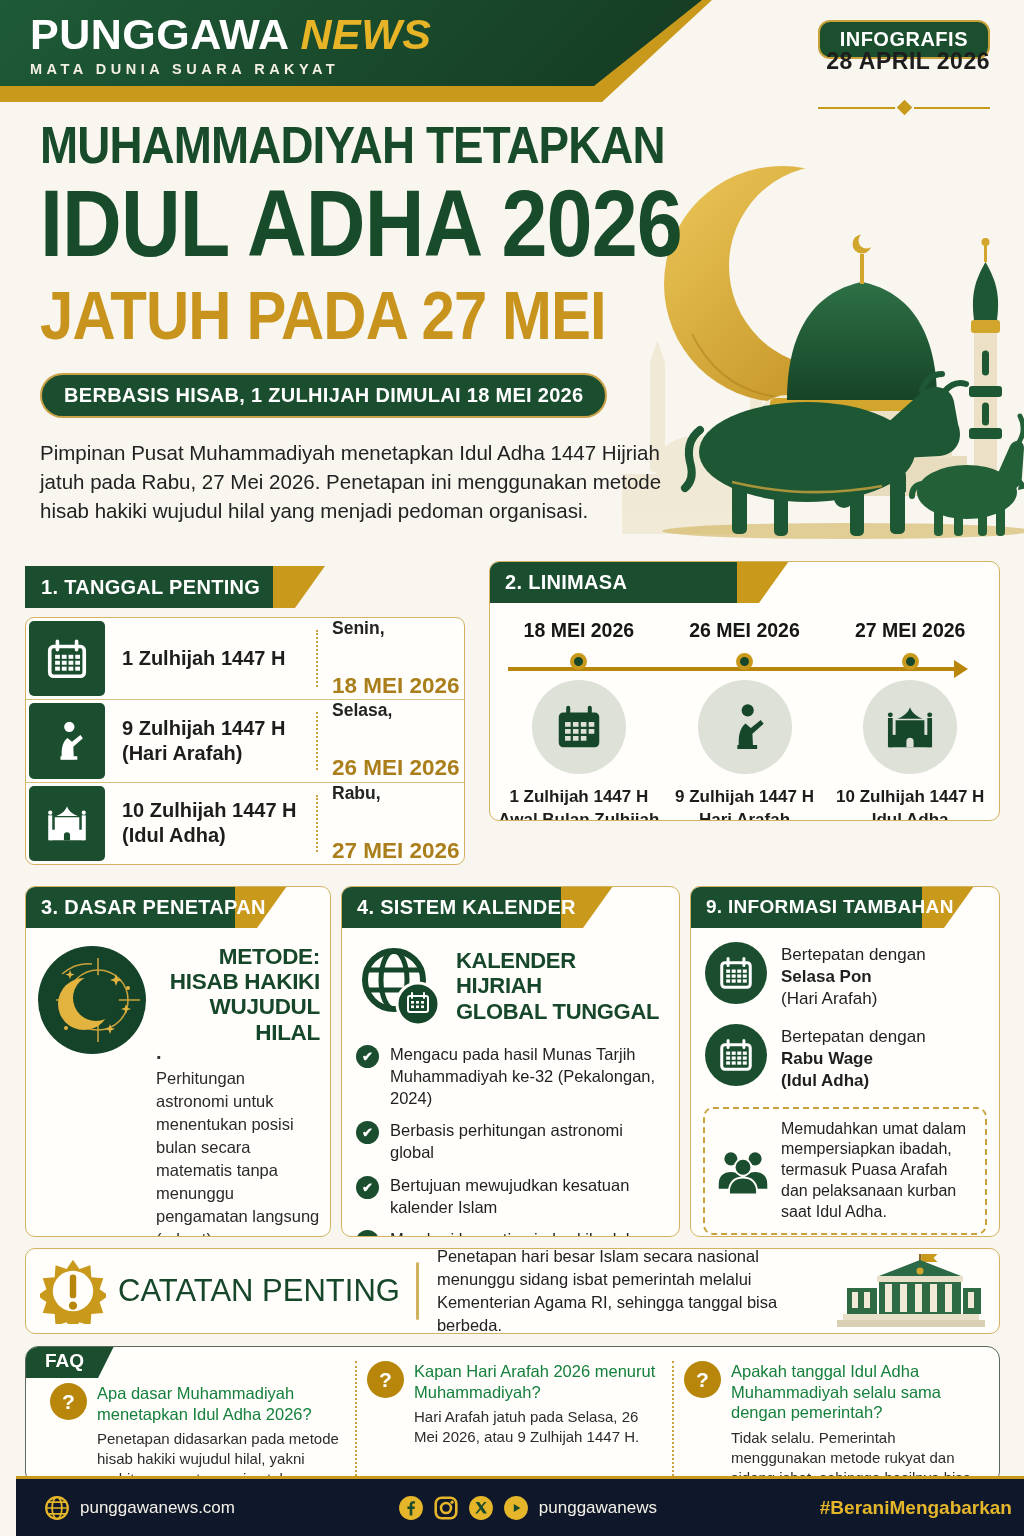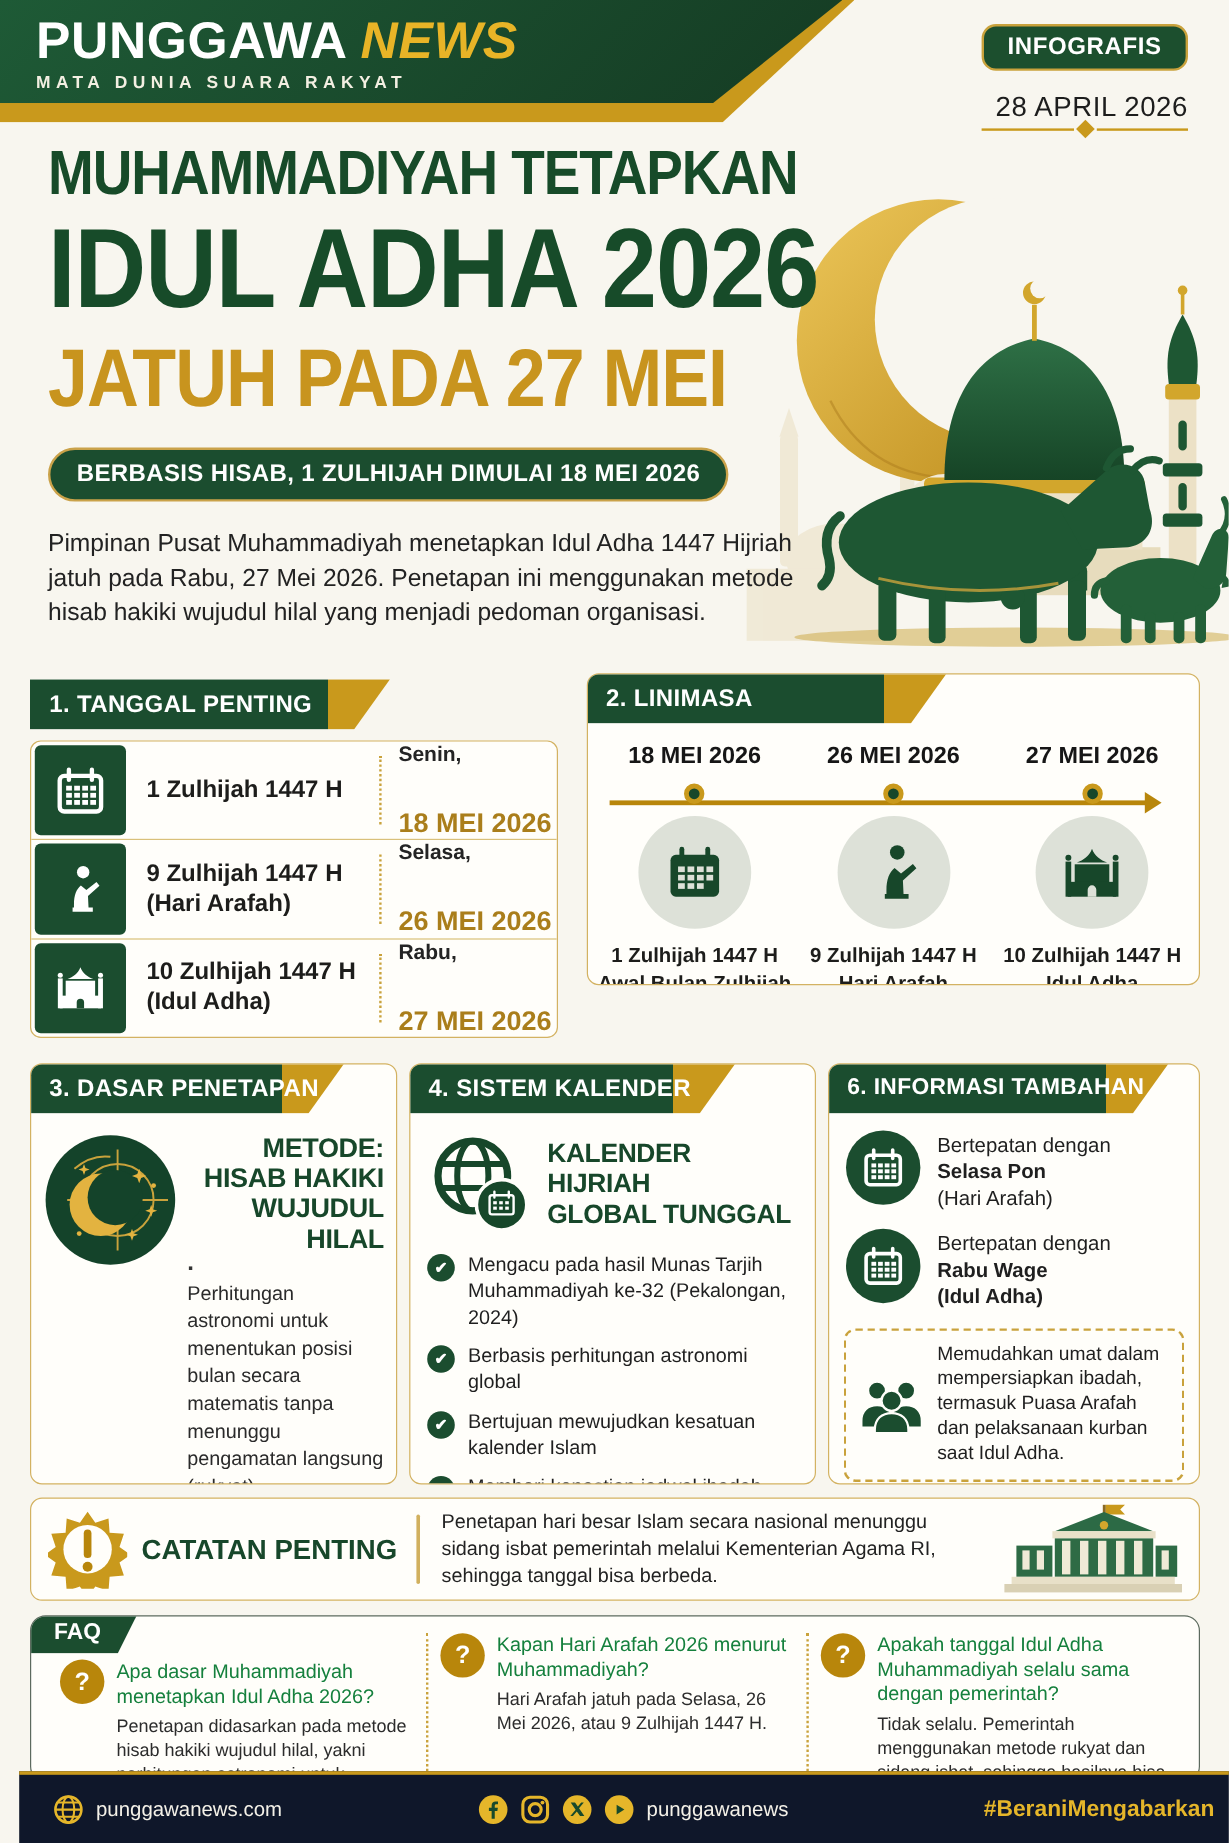--- a/index.html
+++ b/index.html
@@ -16,21 +16,21 @@
     background:#c9991c; clip-path:polygon(0 0,100% 0,calc(100% - 110px) 100%,0 100%); }
   .band { position:absolute; top:0; left:0; width:702px; height:86px;
     background:linear-gradient(135deg,#1e5a36,#153b23);
     clip-path:polygon(0 0,100% 0,calc(100% - 108px) 100%,0 100%);
     padding:12px 0 0 30px; }
   .brand { font-size:43px; font-weight:800; letter-spacing:.5px; color:#fff; line-height:1.05;}
   .brand .accent { color:#e8b427; font-style:italic; }
   .tagline { color:#f3efe2; font-size:14.5px; font-weight:700; letter-spacing:4.5px; margin-top:4px; }
   .infografis { position:absolute; top:20px; right:34px; background:#1c4f2e; color:#ffffff;
     border:2px solid #c9a23c; border-radius:12px; padding:6px 20px; font-size:20px; font-weight:800; letter-spacing:.5px;}
-  .hdate { position:absolute; top:76px; right:34px; font-size:23px; font-weight:400; color:#1d1d1d; letter-spacing:.5px;text-align:right;}
+  .hdate { position:absolute; top:48px; right:34px; font-size:23px; font-weight:700; color:#1d1d1d; letter-spacing:.5px;text-align:right;}
   .hdivider { position:absolute; top:102px; right:34px; width:172px; display:flex; align-items:center; }
   .hdivider .ln { flex:1; height:2px; background:#c9991c; }
   .hdivider .dm { width:11px; height:11px; background:#c9991c; transform:rotate(45deg); margin:0 4px; }
 
   
   .hero-text { position:absolute; left:40px; top:118px; width:630px; }
   .t1,.t2,.t3 { font-weight:800; display:inline-block; transform:scaleX(.88); transform-origin:left center; white-space:nowrap; letter-spacing:-1px;}
   .t1 { font-size:52px; color:#174b29; line-height:1.05;}
   .t2 { font-size:94px; color:#174b29; line-height:1.0; margin-top:4px;}
   .t3 { font-size:68px; color:#c8941e; line-height:1.0; margin-top:10px;}
@@ -92,21 +92,21 @@
   .s4-item span.txt { font-size:16.5px; color:#1f1f1f; line-height:1.32; }
   .s5-row { display:flex; gap:14px; padding:0 14px; margin-top:14px; align-items:flex-start;}
   .s5-cal { width:62px; height:62px; border-radius:50%; background:#1b4d2f; display:flex; align-items:center; justify-content:center; flex:none;}
   .s5-txt { font-size:17px; color:#1f1f1f; line-height:1.3; padding-top:2px;}
   .s5-txt .b { font-weight:800; }
   .s5-note { margin:14px 12px 0 12px; border:2px dashed #c9a23c; border-radius:10px; padding:10px 10px; display:flex; gap:10px; align-items:center;}
   .s5-note .nt { font-size:16px; color:#1f1f1f; line-height:1.3;}
 
   
   .note { left:25px; top:1248px; width:975px; height:86px; display:flex; align-items:center; padding:0 14px; overflow:visible;}
-  .note-title { font-size:23px; font-weight:700; color:#17472a; margin:0 16px 0 12px; white-space:nowrap;}
+  .note-title { font-size:31px; font-weight:400; color:#17472a; margin:0 16px 0 12px; white-space:nowrap;}
   .note-div { width:3px; height:58px; background:#b8860b; opacity:.65; border-radius:2px;}
   .note-body { flex:1; padding:0 18px; font-size:16.5px; color:#222; line-height:1.38;}
 
   
   .faq { left:25px; top:1346px; width:975px; height:139px; border:1.5px solid #5c6a5e; border-radius:13px; background:#fffefa;}
   .faq-tab { position:absolute; top:-1px; left:-1px; background:#1b4d2f; color:#fff; font-size:19px; font-weight:800;
     padding:4px 30px 6px 20px; clip-path:polygon(0 0,100% 0,calc(100% - 16px) 100%,0 100%); border-top-left-radius:12px;}
   .faq-cols { display:flex; height:100%; padding:14px 10px 8px 14px;}
   .faq-col { flex:1; display:flex; gap:10px; padding:0 10px; }
   .faq-col + .faq-col { border-left:2px dotted #c9a23c; }
@@ -461,21 +461,21 @@
         <span class="txt">Bertujuan mewujudkan kesatuan kalender Islam</span>
       </div>
     <div class="s4-item">
         <span class="chk">✔</span>
         <span class="txt">Memberi kepastian jadwal ibadah jauh hari sebelumnya</span>
       </div>
   </div>
 </div>
 
 <div class="card s5">
-  <div class="shead">6. INFORMASI TAMBAHAN</div>
+  <div class="shead">9. INFORMASI TAMBAHAN</div>
   <div class="s5-row">
     <div class="s5-cal">
         <svg width="38" height="38" viewBox="0 0 24 24">
           <use href="#ic-calendar"></use>
         </svg>
       </div>
     <div class="s5-txt"><span>Bertepatan dengan</span><br><span class="b">Selasa Pon</span><br><span>(Hari Arafah)</span></div>
   </div>
   <div class="s5-row">
     <div class="s5-cal">

